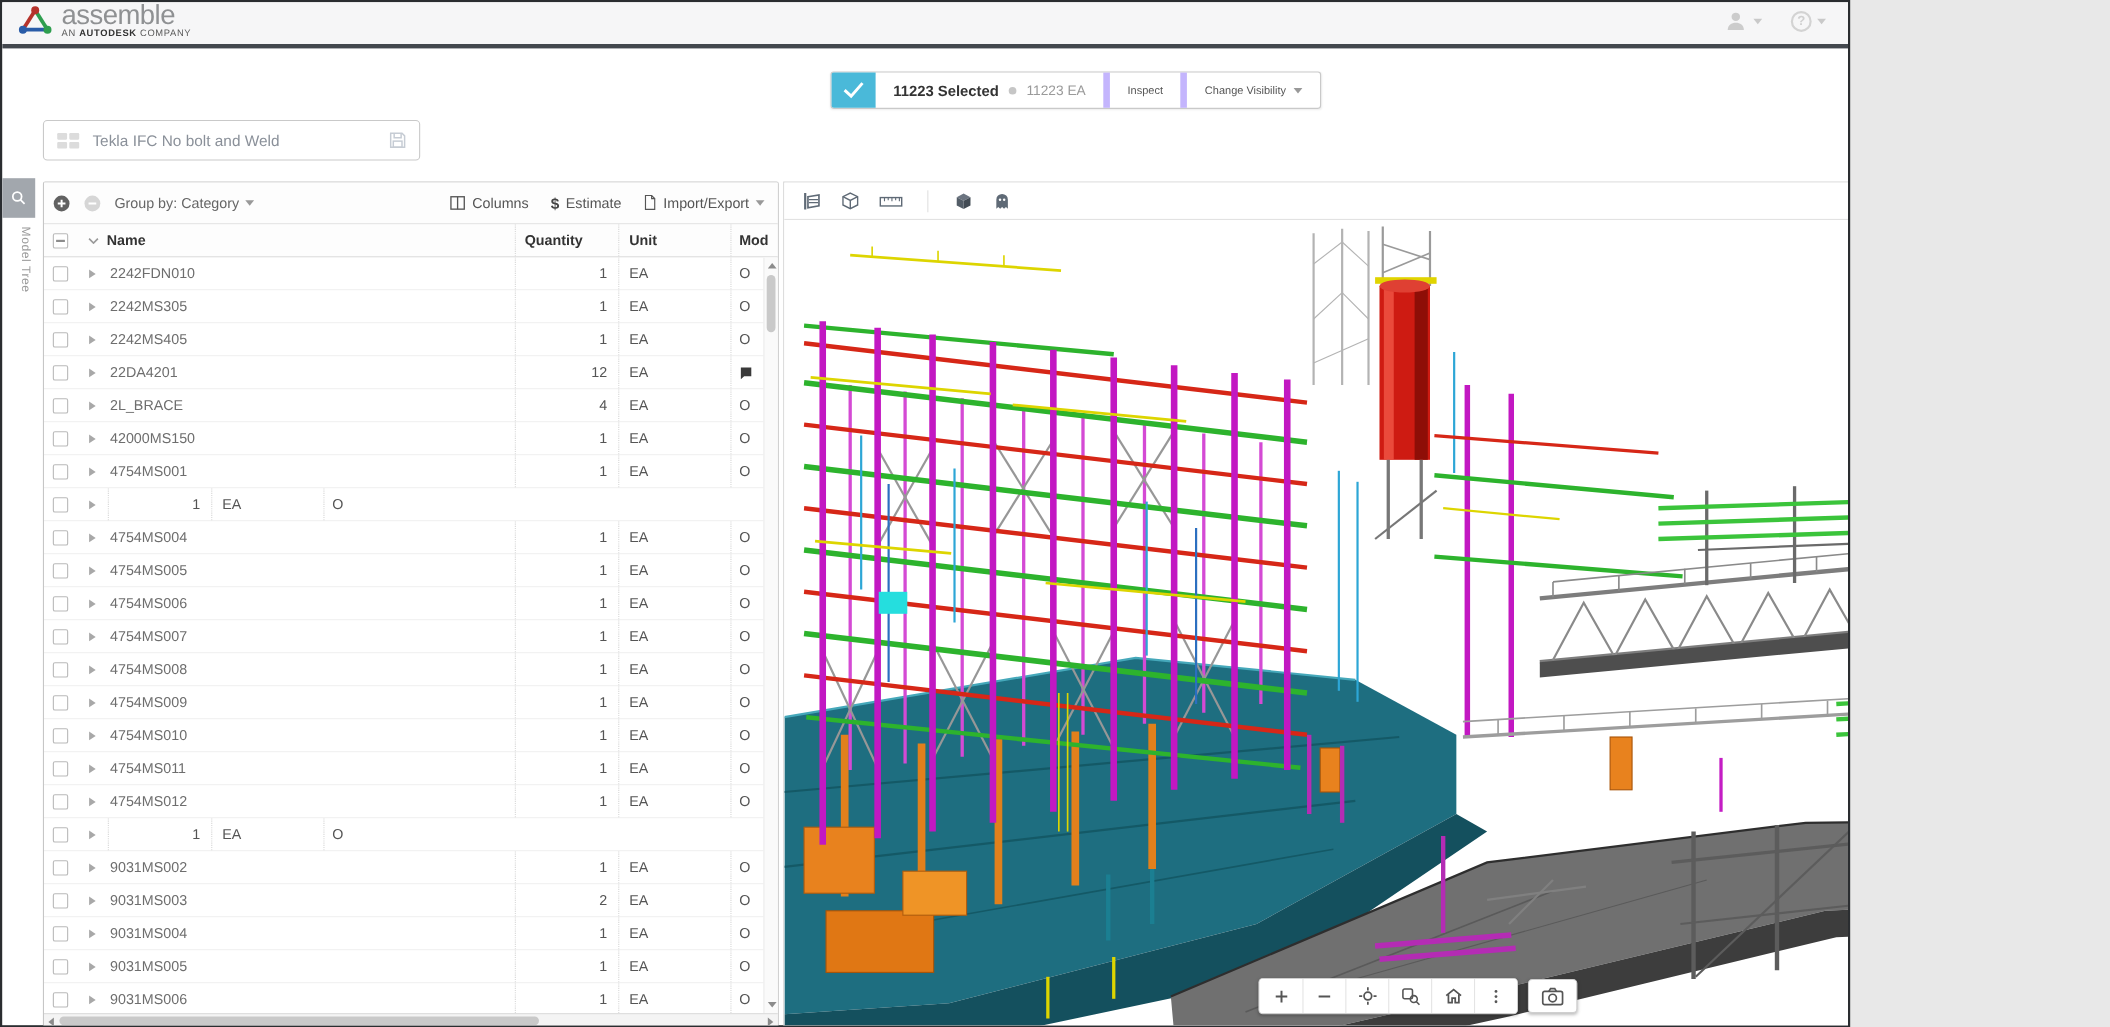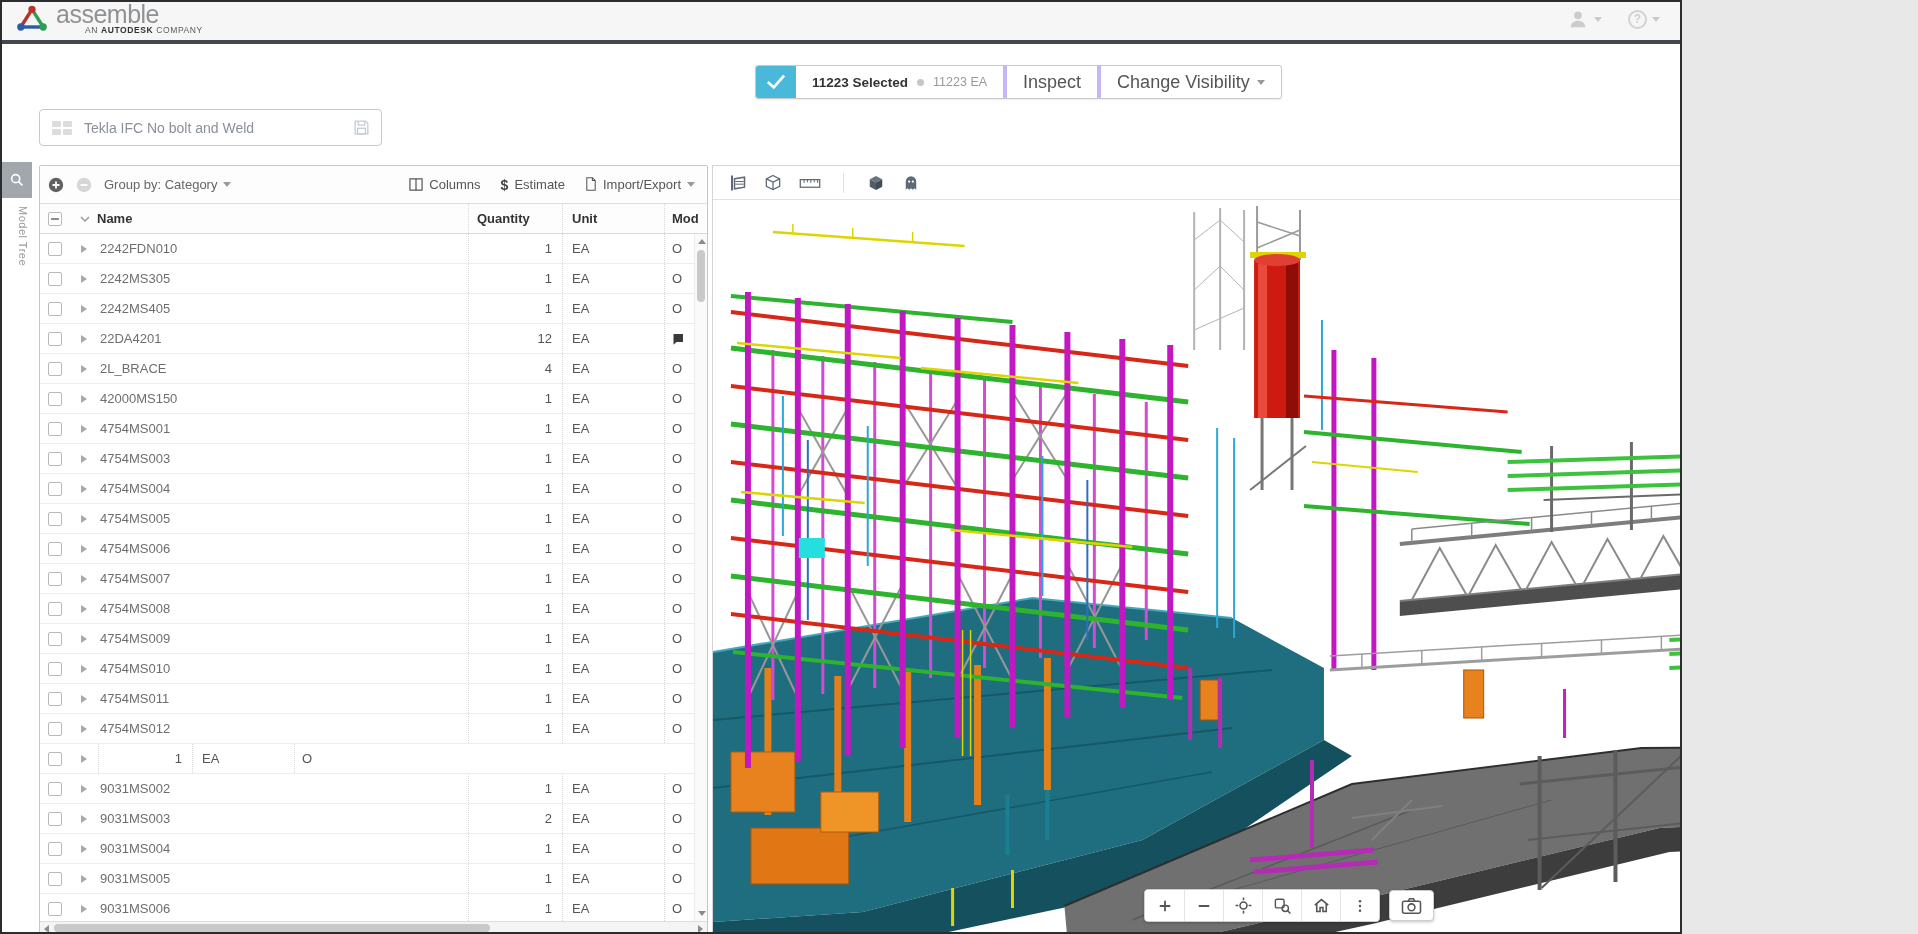--- a/index.html
+++ b/index.html
@@ -4,36 +4,36 @@
 <style>
   * { box-sizing: border-box; margin: 0; padding: 0; }
   html,body { background:#e8e8e8; }
   body { font-family: "Liberation Sans", sans-serif; }
   .page { position:relative; width:1682px; height:934px; background:#fff; border:2px solid #2a2d30; overflow:hidden; }
 
   
   .app-header { position:absolute; left:0; top:0; width:100%; height:42px; background:#f6f6f7; border-bottom:4px solid #43484e; display:flex; align-items:center; justify-content:space-between; padding:0 20px 4px 14px; }
   .brand { display:flex; align-items:center; gap:8px; }
   .brand-text .brand-name { font-size:25px; color:#8f9193; letter-spacing:-0.5px; line-height:22px; }
-  .brand-sub { font-size:8.5px; color:#5a5a5a; letter-spacing:0.6px;margin-left:29px; }
+  .brand-sub { font-size:8.5px; color:#5a5a5a; letter-spacing:0.6px; }
   .brand-sub b { color:#333; }
   .header-right { display:flex; align-items:center; gap:26px; }
   .hdr-menu { display:flex; align-items:center; gap:5px; cursor:pointer; }
   .help-circle { width:19px; height:19px; border-radius:50%; border:2px solid #d3d3d3; color:#d0d0d0; font-weight:bold; font-size:12px; display:flex; align-items:center; justify-content:center; }
   .caret { width:0; height:0; border-left:4px solid transparent; border-right:4px solid transparent; border-top:5px solid #c9c9c9; }
   .caret.dark { border-top-color:#999; }
 
   
   .sel-toolbar { position:absolute; left:753px; top:63px; height:34px; display:flex; align-items:stretch; background:#fff; border:1px solid #c9c9c9; border-radius:3px; box-shadow:0 1px 2px rgba(0,0,0,.08); }
   .sel-check { width:40px; background:#4ab9d9; border-radius:2px 0 0 2px; display:flex; align-items:center; justify-content:center; }
   .sel-label { display:flex; align-items:center; gap:9px; padding:0 16px; }
   .sel-count { font-size:13.5px; font-weight:bold; color:#333; }
   .sel-dot { width:7px; height:7px; border-radius:50%; background:#c6c6c6; }
   .sel-ea { font-size:12.5px; color:#9a9a9a; }
-  .sel-btn { display:flex; align-items:center; gap:7px; padding:0 16px; border-left:4px solid #c4b5fd; font-size:18px; color:#555; cursor:pointer; }
+  .sel-btn { display:flex; align-items:center; gap:7px; padding:0 16px; border-left:6px solid #c4b5fd; font-size:10px; color:#555; cursor:pointer; }
 
   
   .view-field { position:absolute; left:37px; top:107px; width:343px; height:37px; border:1px solid #c9c9c9; border-radius:4px; background:#fff; display:flex; align-items:center; padding:0 10px 0 12px; }
   .tiles { display:grid; grid-template-columns:9px 9px; grid-template-rows:6px 6px; gap:2px; margin-right:12px; }
   .tiles span { background:#dcdcdc; border-radius:1px; }
   .view-input { flex:1; border:none; outline:none; font-size:14px; color:#8a9099; font-family:"Liberation Sans",sans-serif; background:transparent; }
   .save-btn { cursor:pointer; display:flex; }
 
   
   .view-toggles { position:absolute; left:1739px; top:107px; height:37px; display:flex; border:1px solid #c3c3c3; border-radius:3px; overflow:hidden; }
@@ -422,23 +422,20 @@
         <span>O</span>
 
       </div>
     </div>
           <div class="trow">
       <div class="c c-check">
               <span class="checkbox"></span>
             </div>
       <div class="c c-exp">
               <span class="expander"></span>
-            </div>
-      <div class="c c-name">
-              <span>4754MS003</span>
             </div>
       <div class="c c-qty">
               <span>1</span>
             </div>
       <div class="c c-unit">
               <span>EA</span>
             </div>
       <div class="c c-mod">
         <span>O</span>
 

